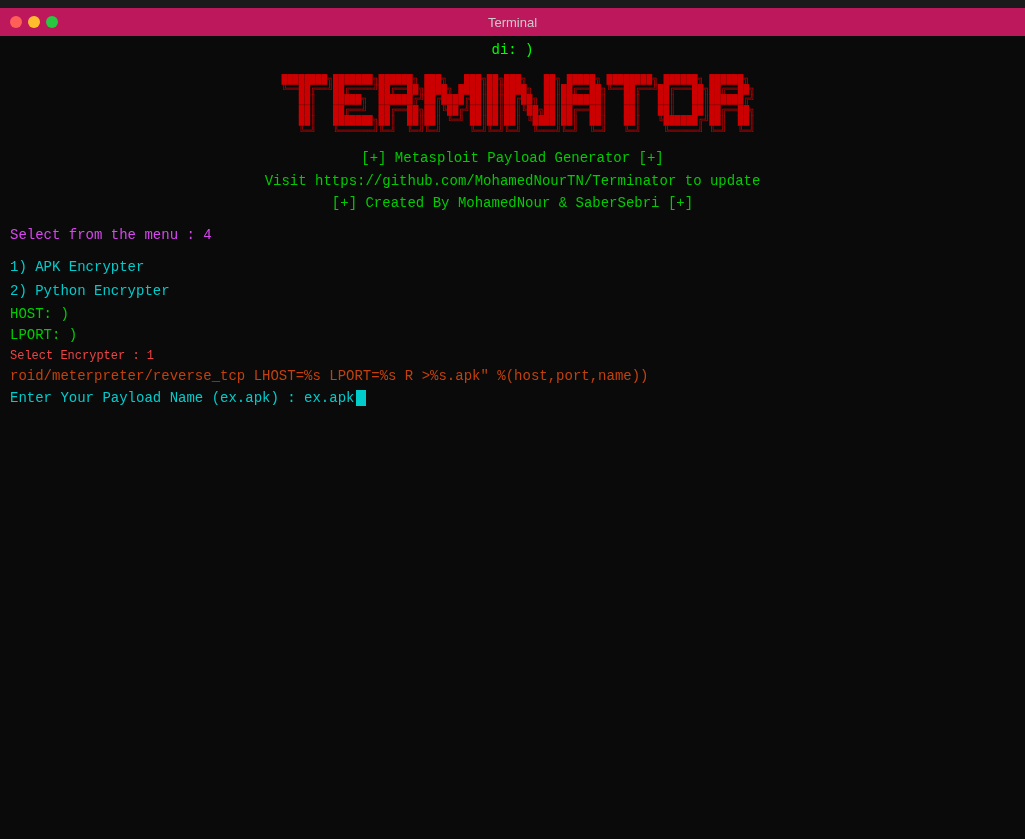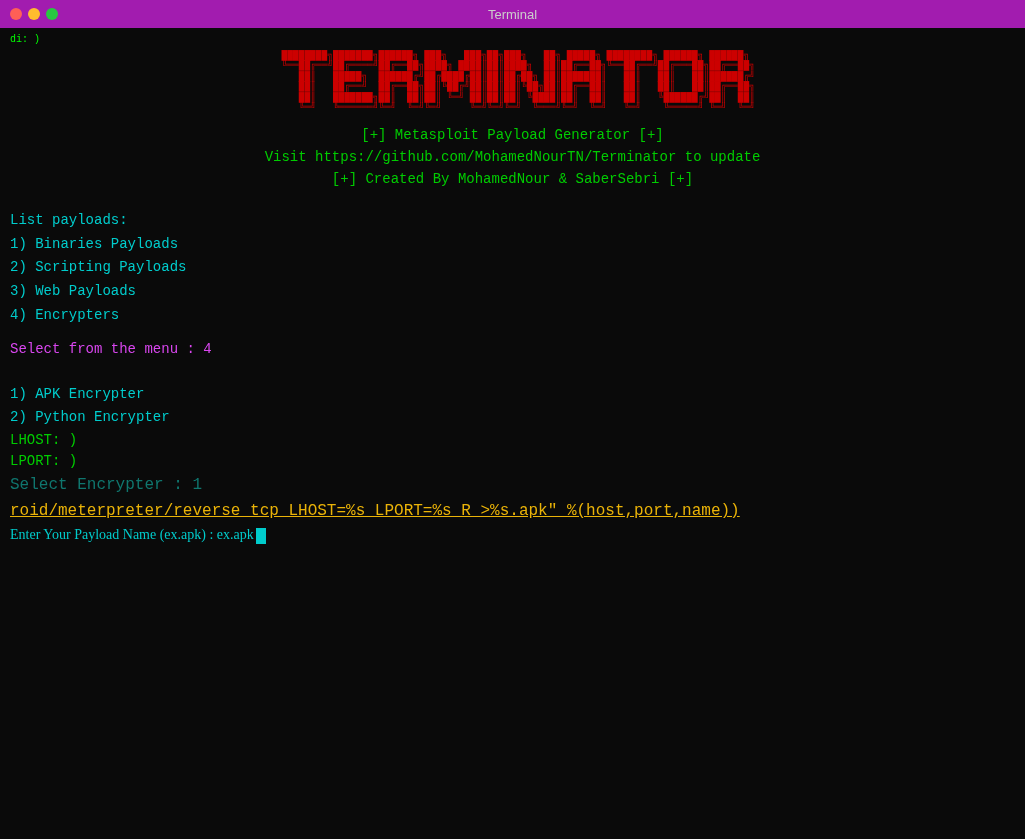--- a/index.html
+++ b/index.html
@@ -12,25 +12,26 @@
       width: 1025px;
       height: 839px;
       background: #1a1a1a;
       font-family: 'Courier New', Courier, monospace;
       overflow: hidden;
     }
 
     .title-bar {
       width: 100%;
       height: 28px;
-      background: #a21caf;
+      background: #be185d;
       display: flex;
       align-items: center;
       justify-content: center;
       position: relative;
+      margin-top: 8px;
     }
 
     .title-bar-buttons {
       position: absolute;
       left: 10px;
       display: flex;
       gap: 6px;
     }
 
     .btn-close {
@@ -64,23 +65,24 @@
       width: 100%;
       height: calc(839px - 28px);
       background: #0a0a0a;
       padding: 5px 10px;
       overflow: hidden;
       position: relative;
     }
 
     .prompt-top {
       color: #00ff00;
-      font-size: 10px;
+      font-size: 14px;
       line-height: 1.4;
-      margin-bottom: 4px;
+      margin-bottom: 14px;
+      text-align: center;
     }
 
     .ascii-art-container {
       width: 100%;
       margin: 2px 0 5px 0;
       display: flex;
       align-items: center;
       justify-content: center;
     }
 
@@ -130,47 +132,45 @@
 
     .select-line {
       color: #d946ef;
       font-size: 14px;
       line-height: 1.7;
       font-family: 'Courier New', monospace;
       margin-top: 10px;
     }
 
     .sub-menu-section {
-      margin-top: 21px;
+      margin-top: 8px;
     }
 
     .host-port-section {
       color: #00cc00;
       font-size: 14px;
       line-height: 1.5;
     }
 
     .select-encrypter {
-      color: #0f766e;
-      font-size: 16px;
+      color: #ef4444;
+      font-size: 12px;
       line-height: 1.7;
     }
 
     .payload-cmd {
-      color: #eab308;
-      font-size: 16px;
+      color: #c2410c;
+      font-size: 14px;
       line-height: 1.5;
-      text-decoration: underline;
     }
 
     .enter-payload {
       color: #00cccc;
       font-size: 14px;
       line-height: 1.7;
-      font-family: Liberation Serif, serif;
     }
 
     .cursor-block {
       display: inline-block;
       width: 10px;
       height: 16px;
       background: #00cccc;
       vertical-align: middle;
       margin-left: 2px;
     }
@@ -199,37 +199,30 @@
      ██║   ███████╗██║  ██║██║ ╚═╝ ██║██║██║ ╚████║██║  ██║   ██║   ╚██████╔╝██║  ██║
      ╚═╝   ╚══════╝╚═╝  ╚═╝╚═╝     ╚═╝╚═╝╚═╝  ╚═══╝╚═╝  ╚═╝   ╚═╝    ╚═════╝ ╚═╝  ╚═╝</pre>
   </div>
 
   <div class="info-section">
     <div class="info-line green-text">[+]    Metasploit Payload Generator    [+]</div>
     <div class="info-line green-text">Visit https://github.com/MohamedNourTN/Terminator to update</div>
     <div class="info-line green-text">[+] Created By MohamedNour &amp; SaberSebri [+]</div>
   </div>
 
-  <div class="menu-section">
-    <div class="menu-header">List payloads:</div>
-    <div class="menu-line">1)  Binaries Payloads</div>
-    <div class="menu-line">2) Scripting Payloads</div>
-    <div class="menu-line">3)  Web Payloads</div>
-    <div class="menu-line">4)  Encrypters</div>
-  </div>
 
   <div class="select-line">Select from the menu : 4</div>
 
   <div class="sub-menu-section">
     <div class="menu-line">1)  APK Encrypter</div>
     <div class="menu-line">2)  Python Encrypter</div>
   </div>
 
   <div class="host-port-section">
-    <div>LHOST: )</div>
+    <div>HOST: )</div>
     <div>LPORT: )</div>
   </div>
 
   <div class="select-encrypter">Select Encrypter : 1</div>
 
   <div class="payload-cmd">roid/meterpreter/reverse_tcp LHOST=%s LPORT=%s R &gt;%s.apk" %(host,port,name))</div>
 
   <div class="enter-payload">
     <span>Enter Your Payload Name (ex.apk) : ex.apk</span><span class="cursor-block"></span>
   </div>

